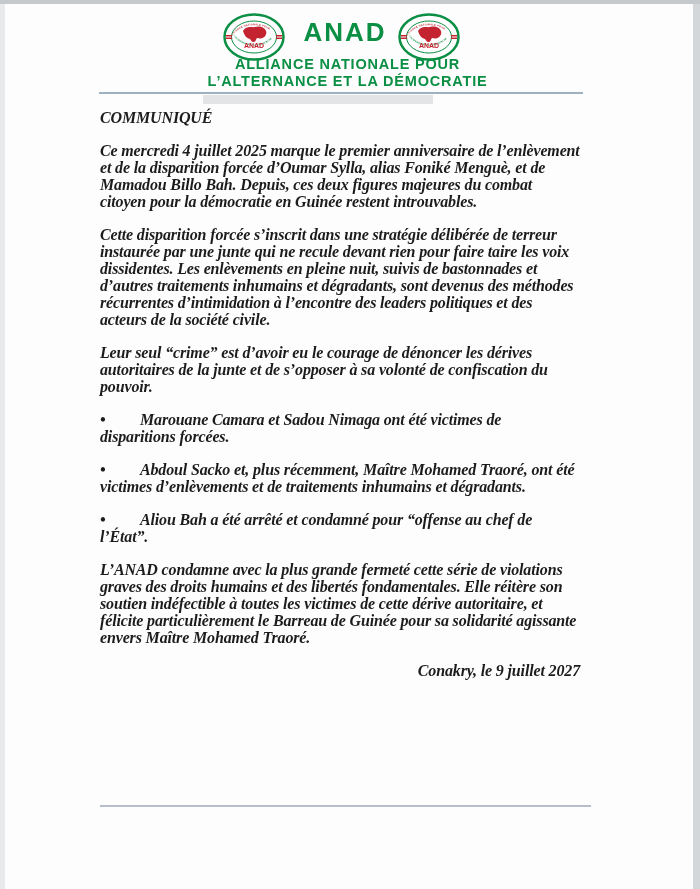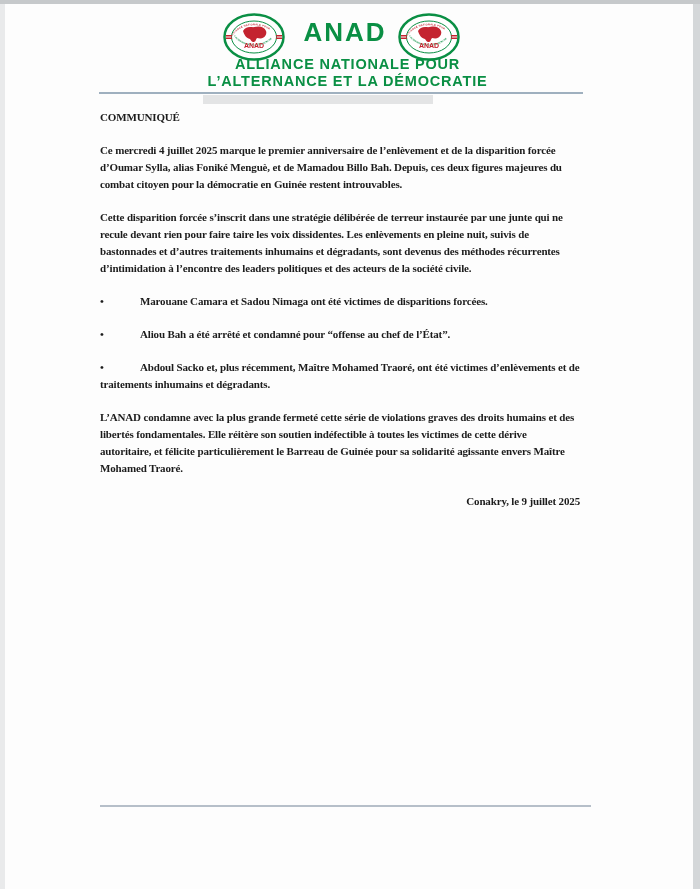--- a/index.html
+++ b/index.html
@@ -45,23 +45,24 @@
   
   .column{
     position:absolute;left:95px;top:105px;width:480px;
     color:var(--ink);
   }
   .doc-title{
     font-size:14px;font-weight:700;letter-spacing:0.3px;
     margin:0 0 11px 157px;
   }
   .column p{
-    font-size:11px;line-height:17px;font-weight:700;
+    font-size:16px;line-height:17px;font-weight:700;
     letter-spacing:-0.15px;
     margin:0 0 16px 0;
+    font-style:italic;
   }
   .bullet .dot{display:inline-block;width:40px;}
   .date-line{text-align:right;}
   .signature{margin-left:153px !important;}
 
   svg text{font-family:"Liberation Sans", sans-serif;font-weight:700;}
 </style>
 </head>
 <body>
 
@@ -120,24 +121,25 @@
   </div>
 
   <div class="header-rule"></div>
   <div class="scan-band"></div>
 
   <div class="column">
     <p class="doc-title">COMMUNIQUÉ</p>
 
     <p>Ce mercredi 4 juillet 2025 marque le premier anniversaire de l’enlèvement et de la disparition forcée d’Oumar Sylla, alias Foniké Menguè, et de Mamadou Billo Bah. Depuis, ces deux figures majeures du combat citoyen pour la démocratie en Guinée restent introuvables.</p>
     <p>Cette disparition forcée s’inscrit dans une stratégie délibérée de terreur instaurée par une junte qui ne recule devant rien pour faire taire les voix dissidentes. Les enlèvements en pleine nuit, suivis de bastonnades et d’autres traitements inhumains et dégradants, sont devenus des méthodes récurrentes d’intimidation à l’encontre des leaders politiques et des acteurs de la société civile.</p>
+    <p>Leur seul “crime” est d’avoir eu le courage de dénoncer les dérives autoritaires de la junte et de s’opposer à sa volonté de confiscation du pouvoir.</p>
 
     <p class="bullet"><span class="dot">•</span><span>Marouane Camara et Sadou Nimaga ont été victimes de disparitions forcées.</span></p>
+    <p class="bullet"><span class="dot">•</span><span>Abdoul Sacko et, plus récemment, Maître Mohamed Traoré, ont été victimes d’enlèvements et de traitements inhumains et dégradants.</span></p>
     <p class="bullet"><span class="dot">•</span><span>Aliou Bah a été arrêté et condamné pour “offense au chef de l’État”.</span></p>
-    <p class="bullet"><span class="dot">•</span><span>Abdoul Sacko et, plus récemment, Maître Mohamed Traoré, ont été victimes d’enlèvements et de traitements inhumains et dégradants.</span></p>
 
     <p>L’ANAD condamne avec la plus grande fermeté cette série de violations graves des droits humains et des libertés fondamentales. Elle réitère son soutien indéfectible à toutes les victimes de cette dérive autoritaire, et félicite particulièrement le Barreau de Guinée pour sa solidarité agissante envers Maître Mohamed Traoré.</p>
 
-    <p class="date-line">Conakry, le 9 juillet 2025</p>
+    <p class="date-line">Conakry, le 9 juillet 2027</p>
   </div>
 
   <div class="bottom-rule"></div>
 </div>
 
 </body></html>

